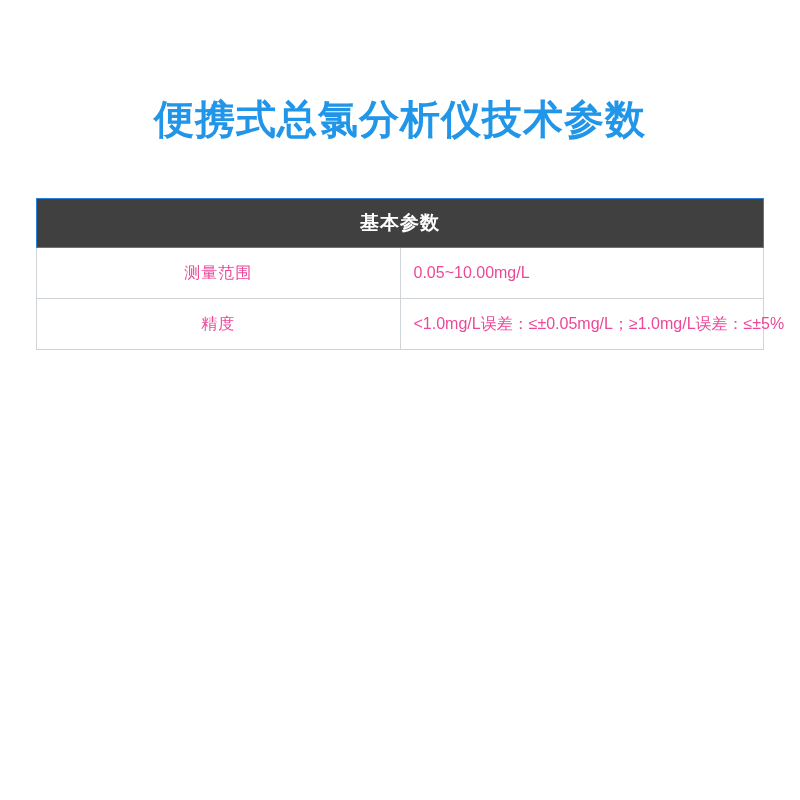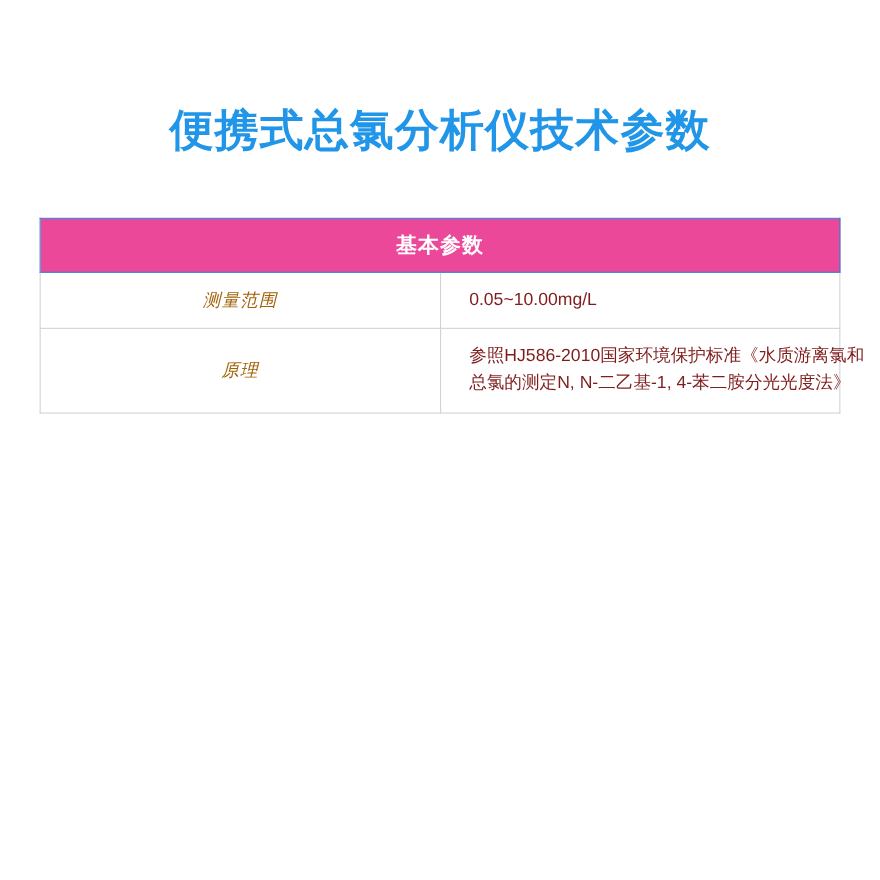--- a/index.html
+++ b/index.html
@@ -33,48 +33,47 @@
   }
   .spec-table {
     position: absolute;
     top: 198px;
     left: 36px;
     width: 728px;
     border-collapse: collapse;
     table-layout: fixed;
   }
   .spec-table th.table-header {
-    background: #ec4899;
+    background: #404040;
     color: #ffffff;
     font-size: 19px;
     font-weight: bold;
     text-align: center;
     height: 46px;
     letter-spacing: 1px;
     border: 1px solid #2f80d8;
   }
   .spec-table td {
     border: 1px solid #cfd4d9;
     font-size: 16px;
     color: #222222;
     background: #ffffff;
   }
   .spec-table td.label-cell {
     width: 160px;
     text-align: center;
     height: 48px;
-    color: #a16207;
+    color: #ec4899;
     letter-spacing: 1px;
-    font-style: italic;
   }
   .spec-table td.value-cell {
-    padding-left: 26px;
+    padding-left: 13px;
     height: 48px;
     line-height: 1.55;
-    color: #7f1d1d;
+    color: #ec4899;
   }
   .spec-table tr.tall-row td {
     height: 74px;
   }
   .value-line {
     display: block;
     white-space: nowrap;
   }
 </style>
 </head>
@@ -94,28 +93,27 @@
 
       <tr>
         <td class="label-cell">测量范围</td>
         <td class="value-cell">
           <span class="value-line">0.05~10.00mg/L</span>
         </td>
       </tr>
 
 
 
-
-      <tr class="tall-row">
-        <td class="label-cell">原理</td>
+      <tr>
+        <td class="label-cell">精度</td>
         <td class="value-cell">
-          <span class="value-line">参照HJ586-2010国家环境保护标准《水质游离氯和</span>
-          <span class="value-line">总氯的测定N, N-二乙基-1, 4-苯二胺分光光度法》</span>
+          <span class="value-line">&lt;1.0mg/L误差：≤±0.05mg/L；≥1.0mg/L误差：≤±5%</span>
         </td>
       </tr>
+
 
 
 
 
     </tbody>
   </table>
 
 </div>
 
 </body></html>

